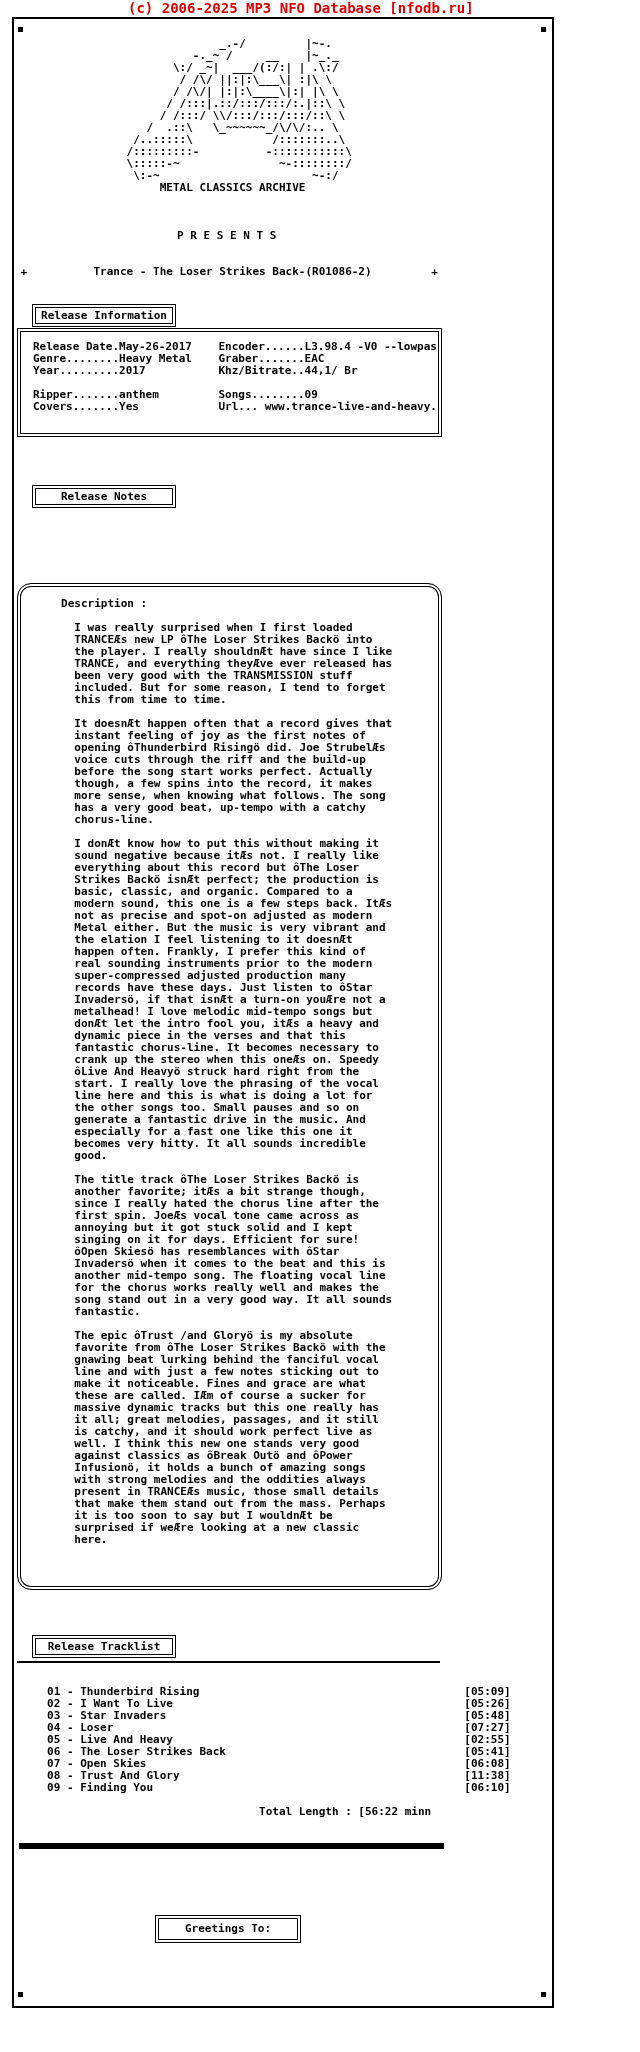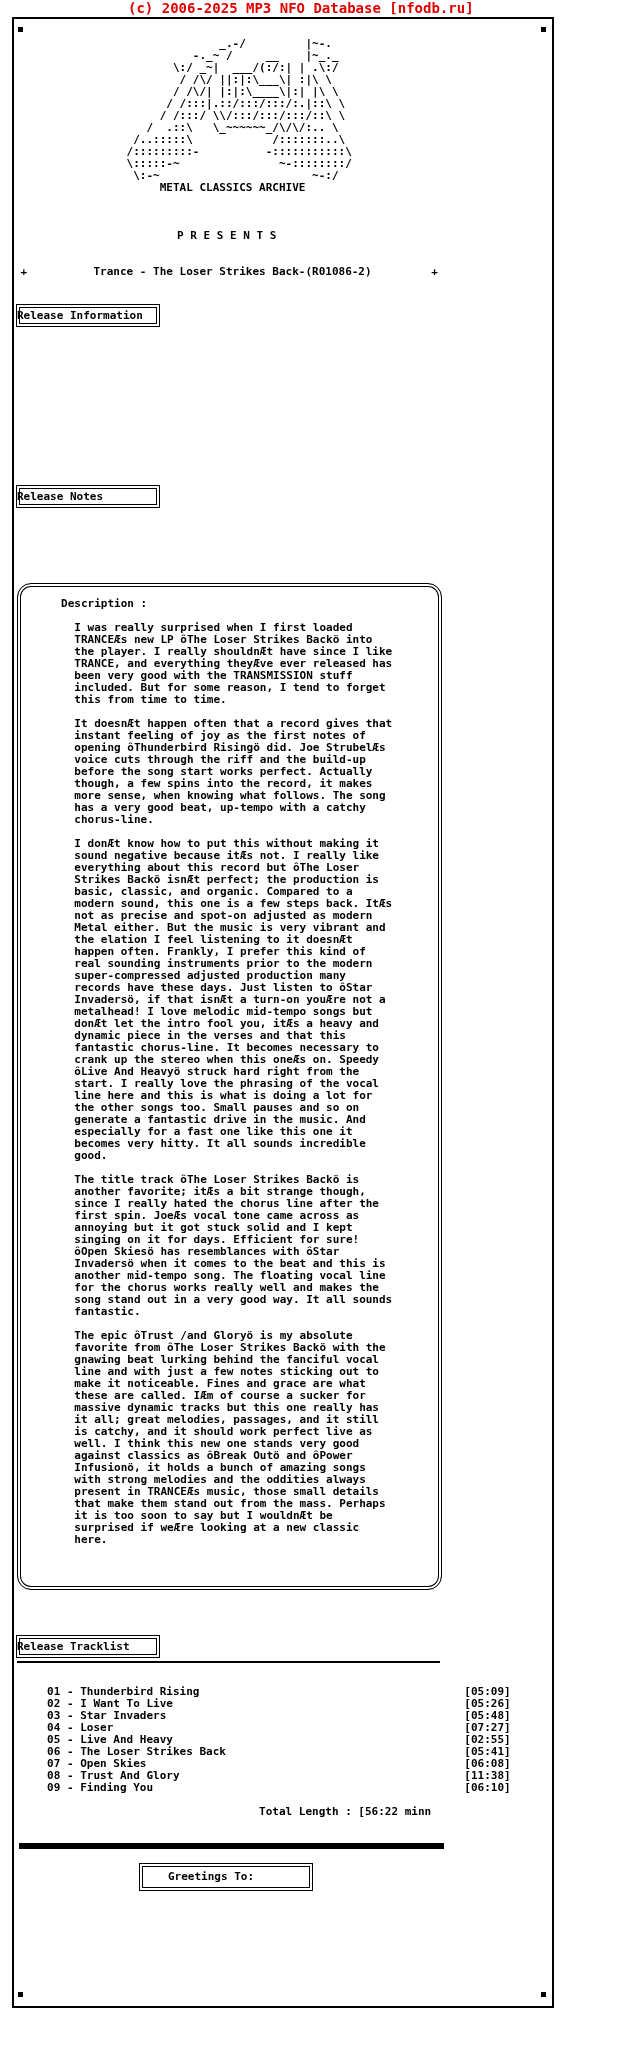--- a/index.html
+++ b/index.html
@@ -9,21 +9,21 @@
         line-height:12px;margin:0;white-space:pre;color:#000;}
   .red-header{position:absolute;left:128px;top:1px;color:#e00000;font-size:14px;
         line-height:14px;font-weight:bold;white-space:pre;}
   #frame{position:absolute;left:12px;top:17px;width:542px;height:1991px;
         border:2px solid #000;box-sizing:border-box;background:#fff;}
   .sq{position:absolute;width:5px;height:5px;background:#000;}
   .abs{position:absolute;}
   
   .dbox{position:absolute;border:1px solid #000;background:#fff;box-sizing:content-box;
         box-shadow:inset 0 0 0 2px #fff, inset 0 0 0 3px #000;}
-  .tab{display:flex;align-items:center;}
+  .tab{display:flex;align-items:center;justify-content:center;margin-left:16px;}
   .rule{position:absolute;background:#000;}
   .bar{position:absolute;background:#000;}
   .clip{overflow:hidden;}
 </style>
 </head>
 <body>
 
 <div id="page">
 
   <div class="red-header">(c) 2006-2025 MP3 NFO Database [nfodb.ru]</div>
@@ -48,20 +48,28 @@
                  \:::::-~               ~-::::::::/
                   \:-~                       ~-:/
                       METAL CLASSICS ARCHIVE</pre>
 
     <pre class="abs" style="left:163px;top:211px;">P R E S E N T S</pre>
 
     <pre class="abs" style="left:0;top:247px;"> +          Trance - The Loser Strikes Back-(R01086-2)         +</pre>
 
     <div class="dbox tab" style="left:2px;top:285px;width:142px;height:21px;">
       <span class="mono">Release Information</span>
+    </div>
+    <div class="dbox clip" style="left:3px;top:309px;width:423px;height:107px;">
+      <pre class="abs" style="left:15px;top:12px;">Release Date.May-26-2017    Encoder......L3.98.4 -V0 --lowpas
+Genre........Heavy Metal    Graber.......EAC
+Year.........2017           Khz/Bitrate..44,1/ Br
+
+Ripper.......anthem         Songs........09
+Covers.......Yes            Url... www.trance-live-and-heavy.</pre>
     </div>
 
     <div class="dbox tab" style="left:2px;top:466px;width:142px;height:21px;">
       <span class="mono">Release Notes</span>
     </div>
 
     <div class="dbox clip" style="left:3px;top:564px;width:423px;height:1005px;border-radius:14px;">
       <pre class="abs" style="left:10px;top:14px;">     Description :
 
        I was really surprised when I first loaded
@@ -155,18 +163,18 @@
      05 - Live And Heavy                                            [02:55]
      06 - The Loser Strikes Back                                    [05:41]
      07 - Open Skies                                                [06:08]
      08 - Trust And Glory                                           [11:38]
      09 - Finding You                                               [06:10]
 
                                      Total Length : [56:22 minn</pre>
 
     <div class="bar" style="left:5px;top:1824px;width:425px;height:6px;"></div>
 
-    <div class="dbox tab" style="left:125px;top:1844px;width:144px;height:26px;padding-left:28px;">
+    <div class="dbox tab" style="left:125px;top:1896px;width:144px;height:26px;">
       <span class="mono">Greetings To:</span>
     </div>
 
   </div>
 </div>
 
 </body></html>

